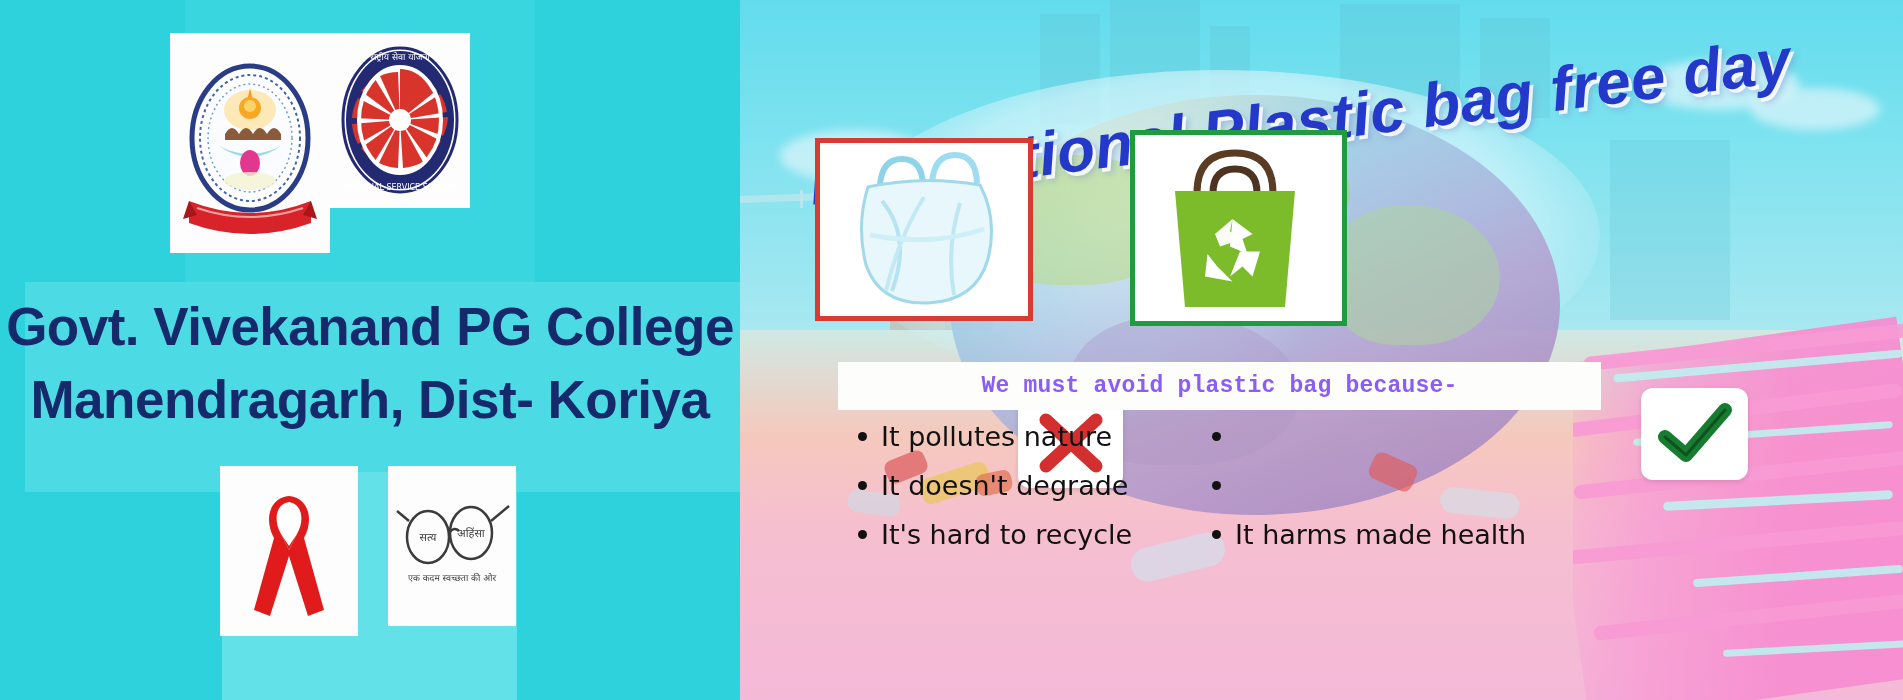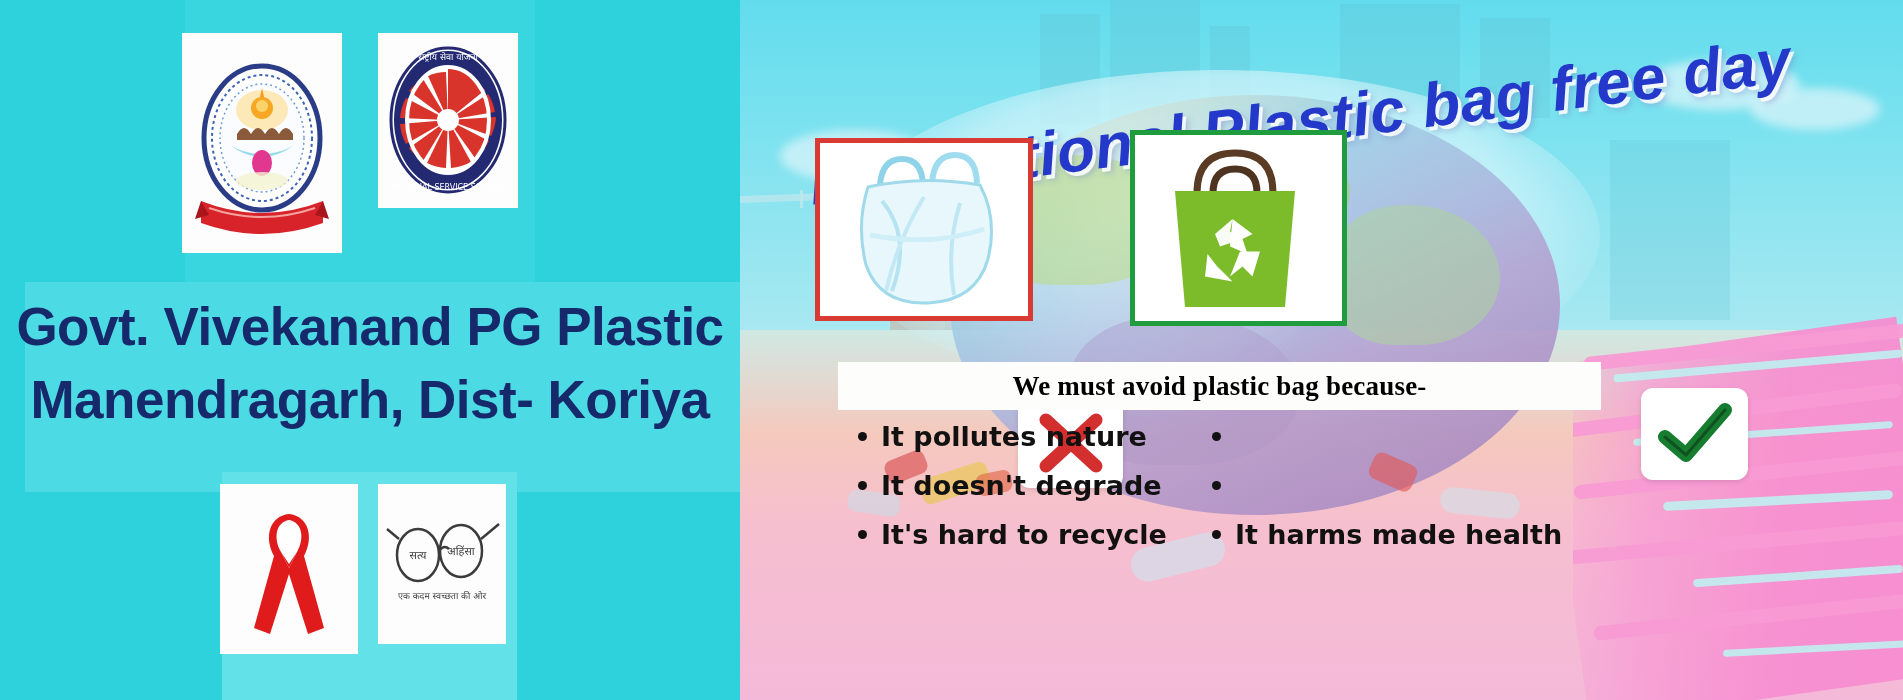--- a/index.html
+++ b/index.html
@@ -10,26 +10,26 @@
   }
   #root{position:relative;width:1903px;height:700px;overflow:hidden;background:#2ed2dd;}
 
   
   #left-panel{position:absolute;left:0;top:0;width:740px;height:700px;background:#2ed2dd;overflow:hidden;}
   
   .tint-a{position:absolute;left:25px;top:282px;width:720px;height:210px;background:#4cdbe4;}
   .tint-b{position:absolute;left:185px;top:0px;width:350px;height:285px;background:#39d6e0;}
   .tint-c{position:absolute;left:222px;top:472px;width:295px;height:228px;background:#62e1e9;}
 
-  .logo-row-top{position:absolute;left:182px;top:33px;display:flex;gap:36px;}
+  .logo-row-top{position:absolute;left:170px;top:33px;display:flex;}
   .logo-card{background:#fdfdfd;display:flex;align-items:center;justify-content:center;overflow:hidden;}
   .logo-card.big{width:160px;height:220px;}
   .logo-card.small{width:140px;height:175px;}
 
-  .logo-row-bottom{position:absolute;left:220px;top:484px;display:flex;gap:20px;}
+  .logo-row-bottom{position:absolute;left:220px;top:466px;display:flex;gap:30px;}
 
   .college-name{
     position:absolute;left:0;top:290px;width:740px;
     text-align:center;color:#16296b;font-weight:bold;
     font-family:"Liberation Sans", sans-serif;
     font-size:53px;line-height:1.38;letter-spacing:-0.5px;
   }
   .college-name .l2{display:block;}
 
   
@@ -86,27 +86,27 @@
   .framed.green{left:390px;top:130px;width:217px;height:196px;border:5px solid #1f9c3d;}
 
   .badge{position:absolute;background:#ffffff;border-radius:12px;display:flex;align-items:center;justify-content:center;
     box-shadow:0 2px 5px rgba(0,0,0,.12);}
   .badge.x{left:198px;top:255px;width:105px;height:90px;}
   .badge.tick{left:506px;top:253px;width:107px;height:92px;}
 
   
   .banner{position:absolute;left:98px;top:362px;width:763px;height:48px;background:#fdfdfb;
     display:flex;align-items:center;justify-content:center;}
-  .banner span{font-family:Liberation Serif, serif;font-weight:bold;font-size:27px;color:#000000;letter-spacing:.2px;}
+  .banner span{font-family:Liberation Mono, monospace;font-weight:bold;font-size:23px;color:#8b5cf6;letter-spacing:.2px;}
 
   
   .bullets{position:absolute;left:110px;top:412px;width:900px;display:grid;
     grid-template-columns:362px 1fr;row-gap:0px;}
   .bullet{display:flex;align-items:center;height:49px;
-    font-family:"DejaVu Sans", sans-serif;font-weight:bold;font-size:27px;color:#111;white-space:nowrap;}
+    font-family:"DejaVu Sans", sans-serif;font-weight:normal;font-size:27px;color:#111;white-space:nowrap;}
   .bullet .dot{display:inline-block;width:9px;height:9px;border-radius:50%;background:#111;margin-right:14px;flex:none;}
   .bullets .col-left .bullet{justify-content:flex-start;padding-left:8px;}
 </style>
 </head>
 <body>
 
 <div id="root">
 
   <div id="left-panel">
     <div class="tint-b"></div>
@@ -163,21 +163,21 @@
             <circle cx="0" cy="0" r="11" fill="#ffffff"></circle>
           </g>
           <ellipse cx="65" cy="82" rx="41" ry="53" fill="none" stroke="#ffffff" stroke-width="4"></ellipse>
           <text x="65" y="22" font-size="9" fill="#ffffff" text-anchor="middle" font-family="DejaVu Sans, sans-serif">राष्ट्रीय सेवा योजना</text>
           <text x="65" y="152" font-size="8" fill="#ffffff" text-anchor="middle" font-family="DejaVu Sans, sans-serif">NATIONAL SERVICE SCHEME</text>
         </svg>
       </div>
     </div>
 
     <div class="college-name">
-      <span class="l1">Govt. Vivekanand PG Plastic</span>
+      <span class="l1">Govt. Vivekanand PG College</span>
       <span class="l2">Manendragarh, Dist- Koriya</span>
     </div>
 
     <div class="logo-row-bottom">
       <div class="logo-card" style="width:138px;height:170px;">
         <svg width="110" height="150" viewBox="0 0 110 150">
           <path d="M55 20 C35 22 30 44 40 62 L20 134 L36 140 L55 80 L74 140 L90 134 L70 62 C80 44 75 22 55 20 Z" fill="#e01b1b"></path>
           <path d="M55 26 C42 28 39 44 47 58 L55 74 L63 58 C71 44 68 28 55 26 Z" fill="#ffffff"></path>
           <path d="M47 58 L55 74 L63 58 L55 70 Z" fill="#e01b1b"></path>
         </svg>

